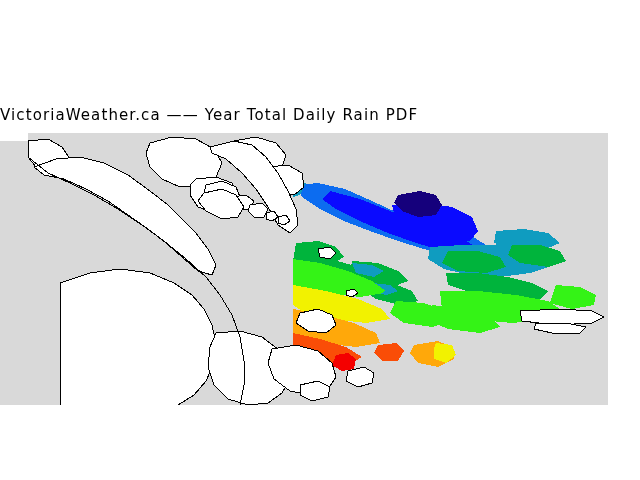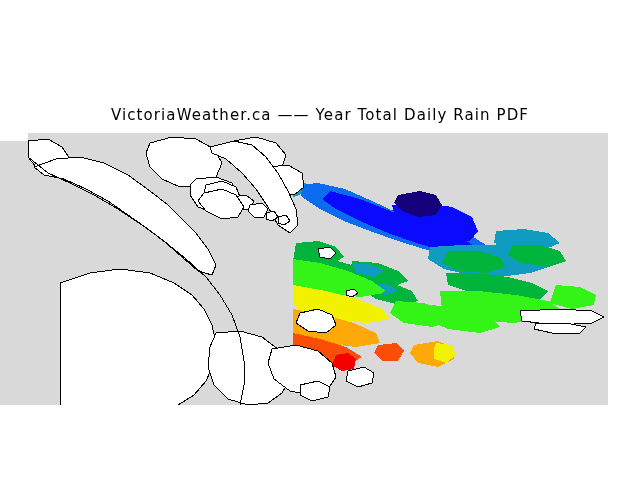--- a/index.html
+++ b/index.html
@@ -15,21 +15,20 @@
     font-family: "DejaVu Sans", sans-serif;
     -webkit-font-smoothing: none;
   }
 
   
   #title {
     position: absolute;
     left: 0;
     top: 106px;
     width: 640px;
-    text-align: center;
     font-family: "DejaVu Sans", sans-serif;
     font-size: 15px;
     letter-spacing: 1.1px;
     color: #000000;
     white-space: pre;
   }
 
   
   #map-wrap {
     position: absolute;

